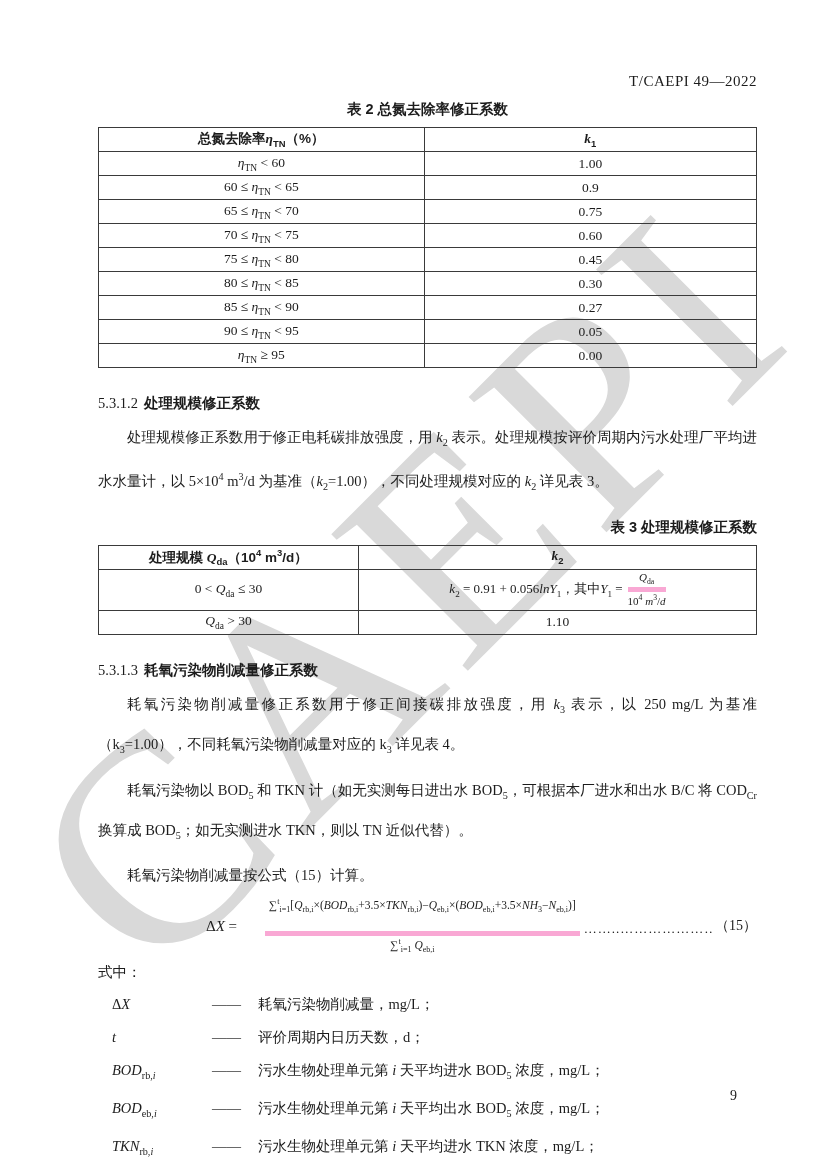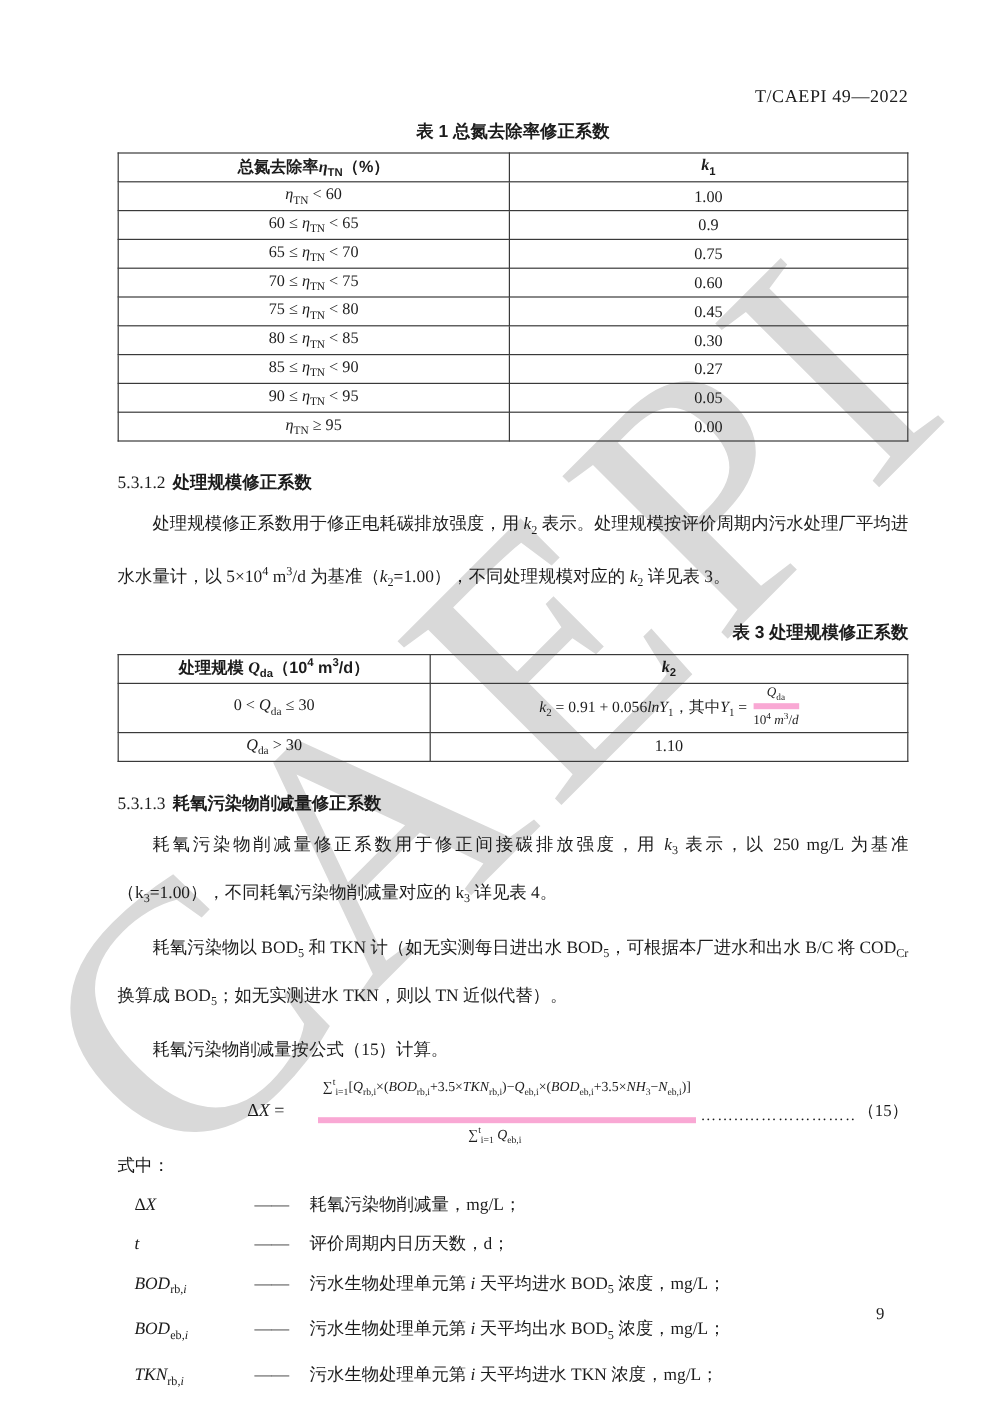--- a/index.html
+++ b/index.html
@@ -60,21 +60,21 @@
 </style>
 </head>
 <body>
 
 <div class="watermark">CAEPI</div>
 
 <div class="content">
 
   <div class="doc-code">T/CAEPI 49—2022</div>
 
-  <div class="table-caption">表 1  总氮去除率修正系数</div>
+  <div class="table-caption">表 2  总氮去除率修正系数</div>
 
   <table>
     <colgroup>
         <col style="width:49.5%">
         <col style="width:50.5%">
       </colgroup>
     <tbody>
         <tr>
       <th>总氮去除率<i>η</i><sub>TN</sub>（%）</th>
       <th><i>k</i><sub>1</sub></th>

